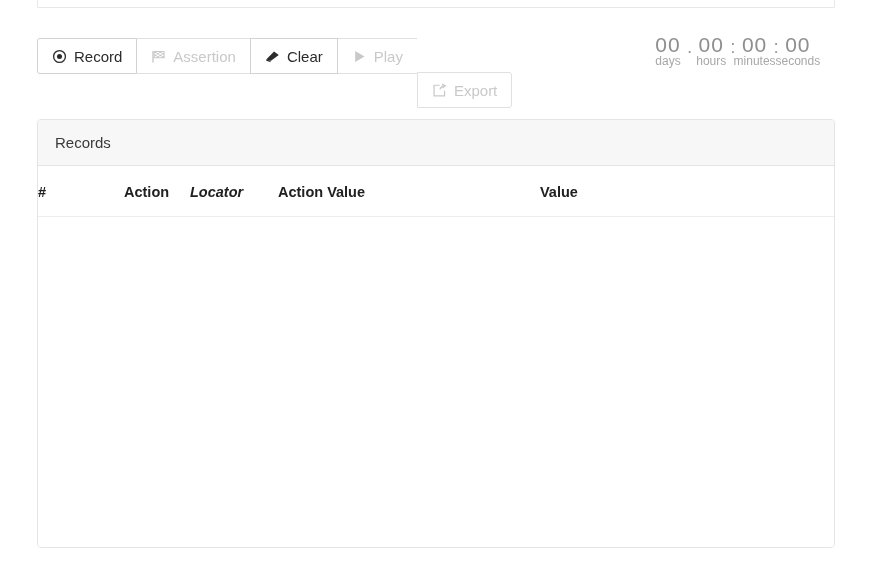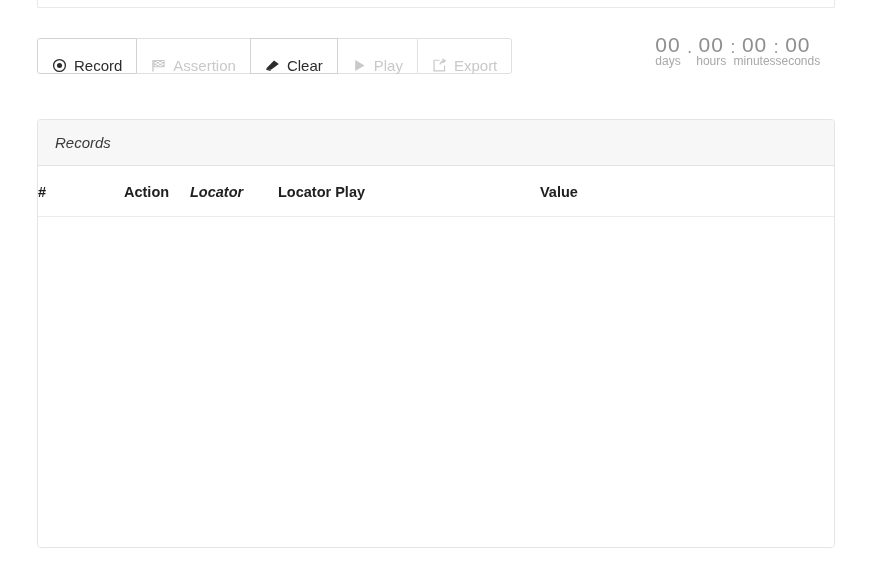--- a/index.html
+++ b/index.html
@@ -40,36 +40,36 @@
   .toolbar {
     position: absolute;
     left: 37px;
     top: 38px;
     display: flex;
     align-items: stretch;
     height: 36px;
   }
   .tbtn {
     display: flex;
-    align-items: flex-end;
+    align-items: center;
     gap: 7px;
     height: 36px;
     padding: 0 14px;
     background: #ffffff;
     border: 1px solid #e0e0e0;
     border-right: none;
     font-size: 15px;
     line-height: 1;
     color: #c9c9c9;
     cursor: pointer;
     white-space: nowrap;
     user-select: none;
   }
   .tbtn:first-child { border-radius: 3px 0 0 3px; }
-  .tbtn:last-child  { border-radius: 0 3px 3px 0; border-right: 1px solid #e0e0e0; }
+  .tbtn:last-child  { border-radius: 0 3px 3px 0; border-right: 1px solid #e0e0e0; margin-top: 34px; }
   .tbtn.enabled { color: #2b2b2b; }
   .tbtn.enabled + .tbtn { border-left-color: #e0e0e0; }
   .tbtn.enabled {
     border-color: #d2d2d2;
     border-right: 1px solid #d2d2d2;
     position: relative;
     z-index: 2;
   }
   .tbtn.enabled + .tbtn { border-left: none; }
   .tbtn-ico {
@@ -127,21 +127,20 @@
     border-radius: 4px;
     overflow: hidden;
   }
   .panel-head {
     height: 46px;
     background: #f7f7f7;
     border-bottom: 1px solid #e4e4e4;
     display: flex;
     align-items: center;
     padding: 0 17px;
-    font-style: italic;
   }
   .panel-title {
     font-size: 15px;
     color: #3a3a3a;
   }
   .panel-body {
     position: relative;
     height: 382px;
     background: #ffffff;
   }
@@ -259,21 +258,21 @@
     <div class="panel-head">
       <span class="panel-title">Records</span>
     </div>
     <div class="panel-body">
       <table class="records">
         <thead>
           <tr>
             <th class="c-num">#</th>
             <th class="c-act">Action</th>
             <th class="c-loc">Locator</th>
-            <th class="c-lval">Locator Play</th>
+            <th class="c-lval">Action Value</th>
             <th class="c-val">Value</th>
           </tr>
         </thead>
         <tbody class="empty">
           <tr>
             <td colspan="5"></td>
           </tr>
         </tbody>
       </table>
     </div>

